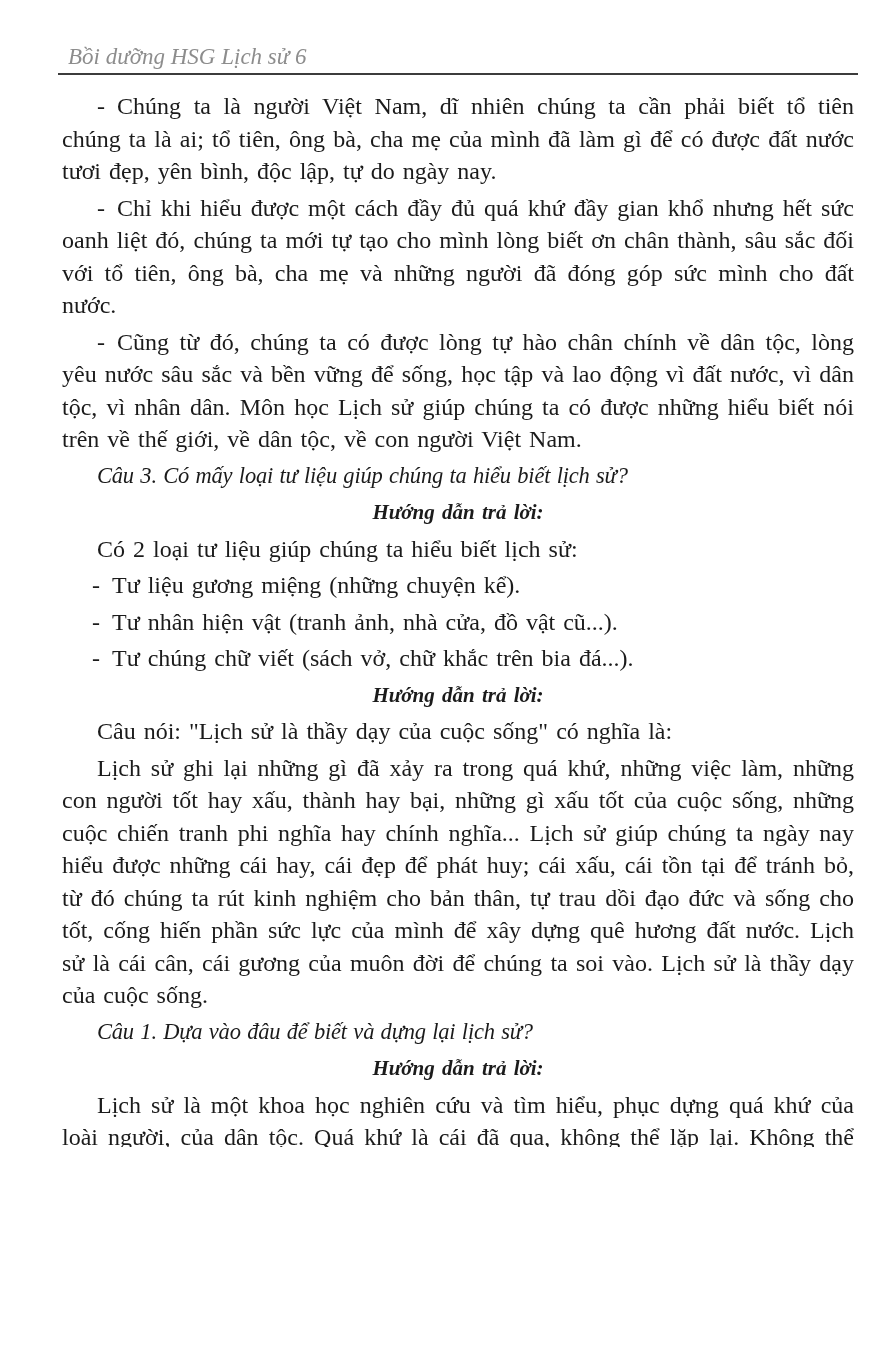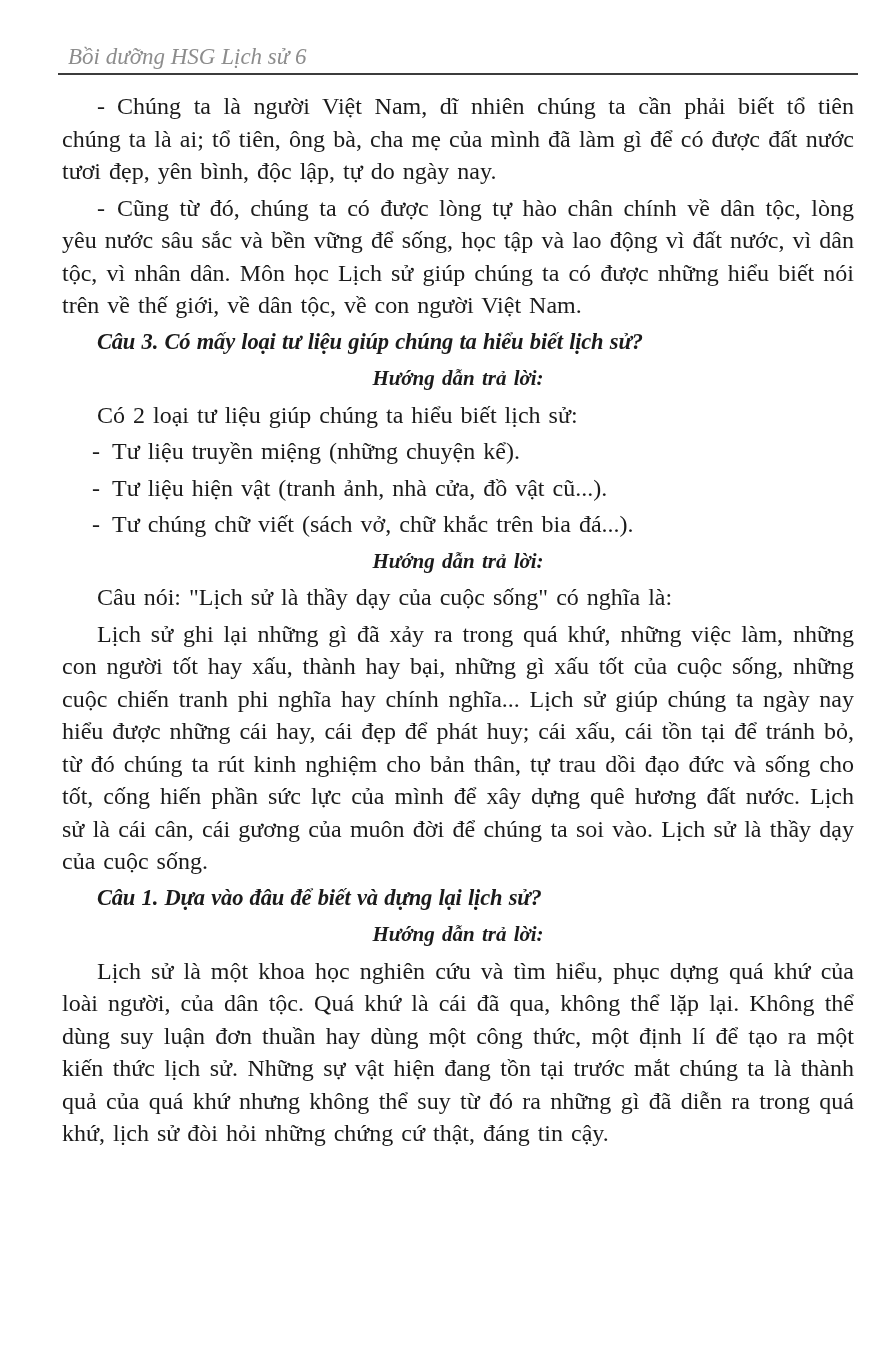--- a/index.html
+++ b/index.html
@@ -40,21 +40,21 @@
   .para { text-indent: 35px; }
   .bullet-item {
     text-indent: 30px;
     text-align: left;
     white-space: nowrap;
   }
   .dash { display: inline; margin-right: 12px; }
   .q-heading {
     text-indent: 35px;
     text-align: left;
-    font-weight: bold;
+    font-weight: normal;
     font-style: italic;
     font-size: 22.5px;
     letter-spacing: -0.2px;
     word-spacing: 1px;
     white-space: nowrap;
   }
   .a-heading {
     text-align: center;
     text-indent: 0;
     font-weight: bold;
@@ -75,32 +75,33 @@
 <div class="page">
 
   <div class="page-header">
     <span class="running-title">Bồi dưỡng HSG Lịch sử 6</span>
   </div>
 
   <div class="page-content">
 
     <p class="para"><span class="dash">-</span><span>Chúng ta là người Việt Nam, dĩ nhiên chúng ta cần phải biết tổ tiên chúng ta là ai; tổ tiên, ông bà, cha mẹ của mình đã làm gì để có được đất nước tươi đẹp, yên bình, độc lập, tự do ngày nay.</span></p>
 
+    <p class="para"><span class="dash">-</span><span>Chỉ khi hiểu được một cách đầy đủ quá khứ đầy gian khổ nhưng hết sức oanh liệt đó, chúng ta mới tự tạo cho mình lòng biết ơn chân thành, sâu sắc đối với tổ tiên, ông bà, cha mẹ và những người đã đóng góp sức mình cho đất nước.</span></p>
 
     <p class="para"><span class="dash">-</span><span>Cũng từ đó, chúng ta có được lòng tự hào chân chính về dân tộc, lòng yêu nước sâu sắc và bền vững để sống, học tập và lao động vì đất nước, vì dân tộc, vì nhân dân. Môn học Lịch sử giúp chúng ta có được những hiểu biết nói trên về thế giới, về dân tộc, về con người Việt Nam.</span></p>
 
     <p class="q-heading">Câu 3. Có mấy loại tư liệu giúp chúng ta hiểu biết lịch sử?</p>
 
     <p class="a-heading">Hướng dẫn trả lời:</p>
 
     <p class="para">Có 2 loại tư liệu giúp chúng ta hiểu biết lịch sử:</p>
 
-    <p class="bullet-item"><span class="dash">-</span><span>Tư liệu truyền miệng (những chuyện kể).</span></p>
+    <p class="bullet-item"><span class="dash">-</span><span>Tư liệu gương miệng (những chuyện kể).</span></p>
 
-    <p class="bullet-item"><span class="dash">-</span><span>Tư liệu hiện vật (tranh ảnh, nhà cửa, đồ vật cũ...).</span></p>
+    <p class="bullet-item"><span class="dash">-</span><span>Tư nhân hiện vật (tranh ảnh, nhà cửa, đồ vật cũ...).</span></p>
 
     <p class="bullet-item"><span class="dash">-</span><span>Tư chúng chữ viết (sách vở, chữ khắc trên bia đá...).</span></p>
 
 
     <p class="a-heading">Hướng dẫn trả lời:</p>
 
     <p class="para">Câu nói: "Lịch sử là thầy dạy của cuộc sống" có nghĩa là:</p>
 
     <p class="para">Lịch sử ghi lại những gì đã xảy ra trong quá khứ, những việc làm, những con người tốt hay xấu, thành hay bại, những gì xấu tốt của cuộc sống, những cuộc chiến tranh phi nghĩa hay chính nghĩa... Lịch sử giúp chúng ta ngày nay hiểu được những cái hay, cái đẹp để phát huy; cái xấu, cái tồn tại để tránh bỏ, từ đó chúng ta rút kinh nghiệm cho bản thân, tự trau dồi đạo đức và sống cho tốt, cống hiến phần sức lực của mình để xây dựng quê hương đất nước. Lịch sử là cái cân, cái gương của muôn đời để chúng ta soi vào. Lịch sử là thầy dạy của cuộc sống.</p>
 

